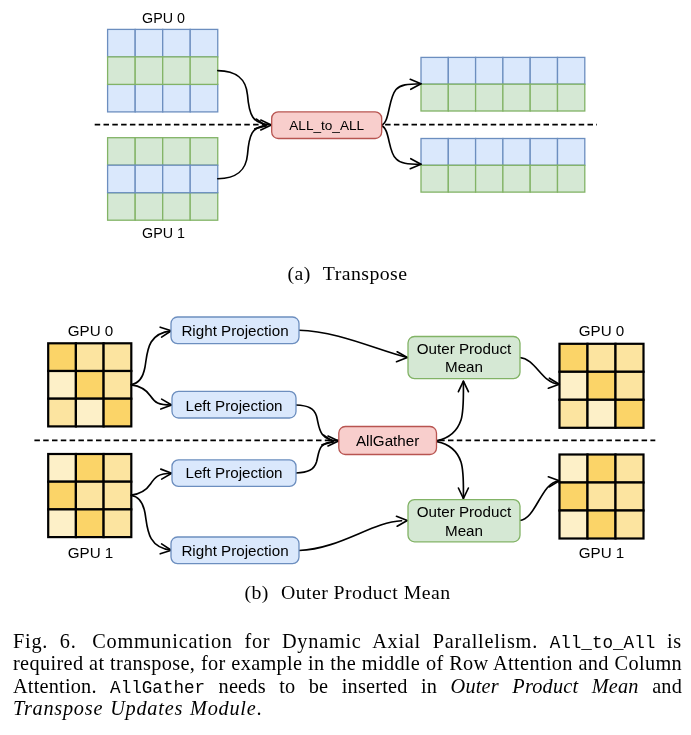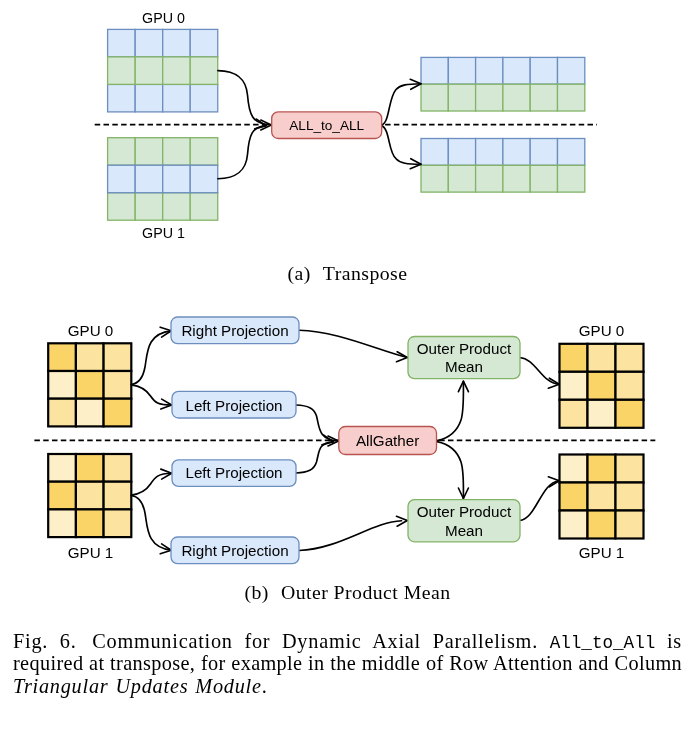--- a/index.html
+++ b/index.html
@@ -191,15 +191,16 @@
 <text x="90.5" y="335.6" text-anchor="middle" font-family="Liberation Sans, sans-serif" font-size="15.2" fill="#000">GPU&nbsp;0</text>
 <text x="90.5" y="558.0" text-anchor="middle" font-family="Liberation Sans, sans-serif" font-size="15.2" fill="#000">GPU&nbsp;1</text>
 <text x="601.5" y="335.6" text-anchor="middle" font-family="Liberation Sans, sans-serif" font-size="15.2" fill="#000">GPU&nbsp;0</text>
 <text x="601.5" y="558.0" text-anchor="middle" font-family="Liberation Sans, sans-serif" font-size="15.2" fill="#000">GPU&nbsp;1</text>
 </svg>
 <div class="scap" style="top:262.2px; left:2px;">(a)<span class="cgap"></span>Transpose</div>
 <div class="scap" style="top:581px; left:2px;">(b)<span class="cgap"></span>Outer Product Mean</div>
 <div id="maincap">
 <div class="jl">Fig. 6.<span class="fgap"></span> Communication for Dynamic Axial Parallelism. <span class="tt">All_to_All</span> is</div>
 <div class="jl" style="letter-spacing:0.35px;font-family:Liberation Serif, serif;">required at transpose, for example in the middle of Row Attention and Column</div>
-<div style="word-spacing:1.2px;"><i>Triangular Updates Module</i>.</div>
+<div class="jl" style="letter-spacing:0.2px;">Attention. <span class="tt">AllGather</span> needs to be inserted in <i>Outer Product Mean</i> and</div>
+<div style="word-spacing:1.2px;"><i>Transpose Updates Module</i>.</div>
 </div>
 </div>
 
 </body></html>

